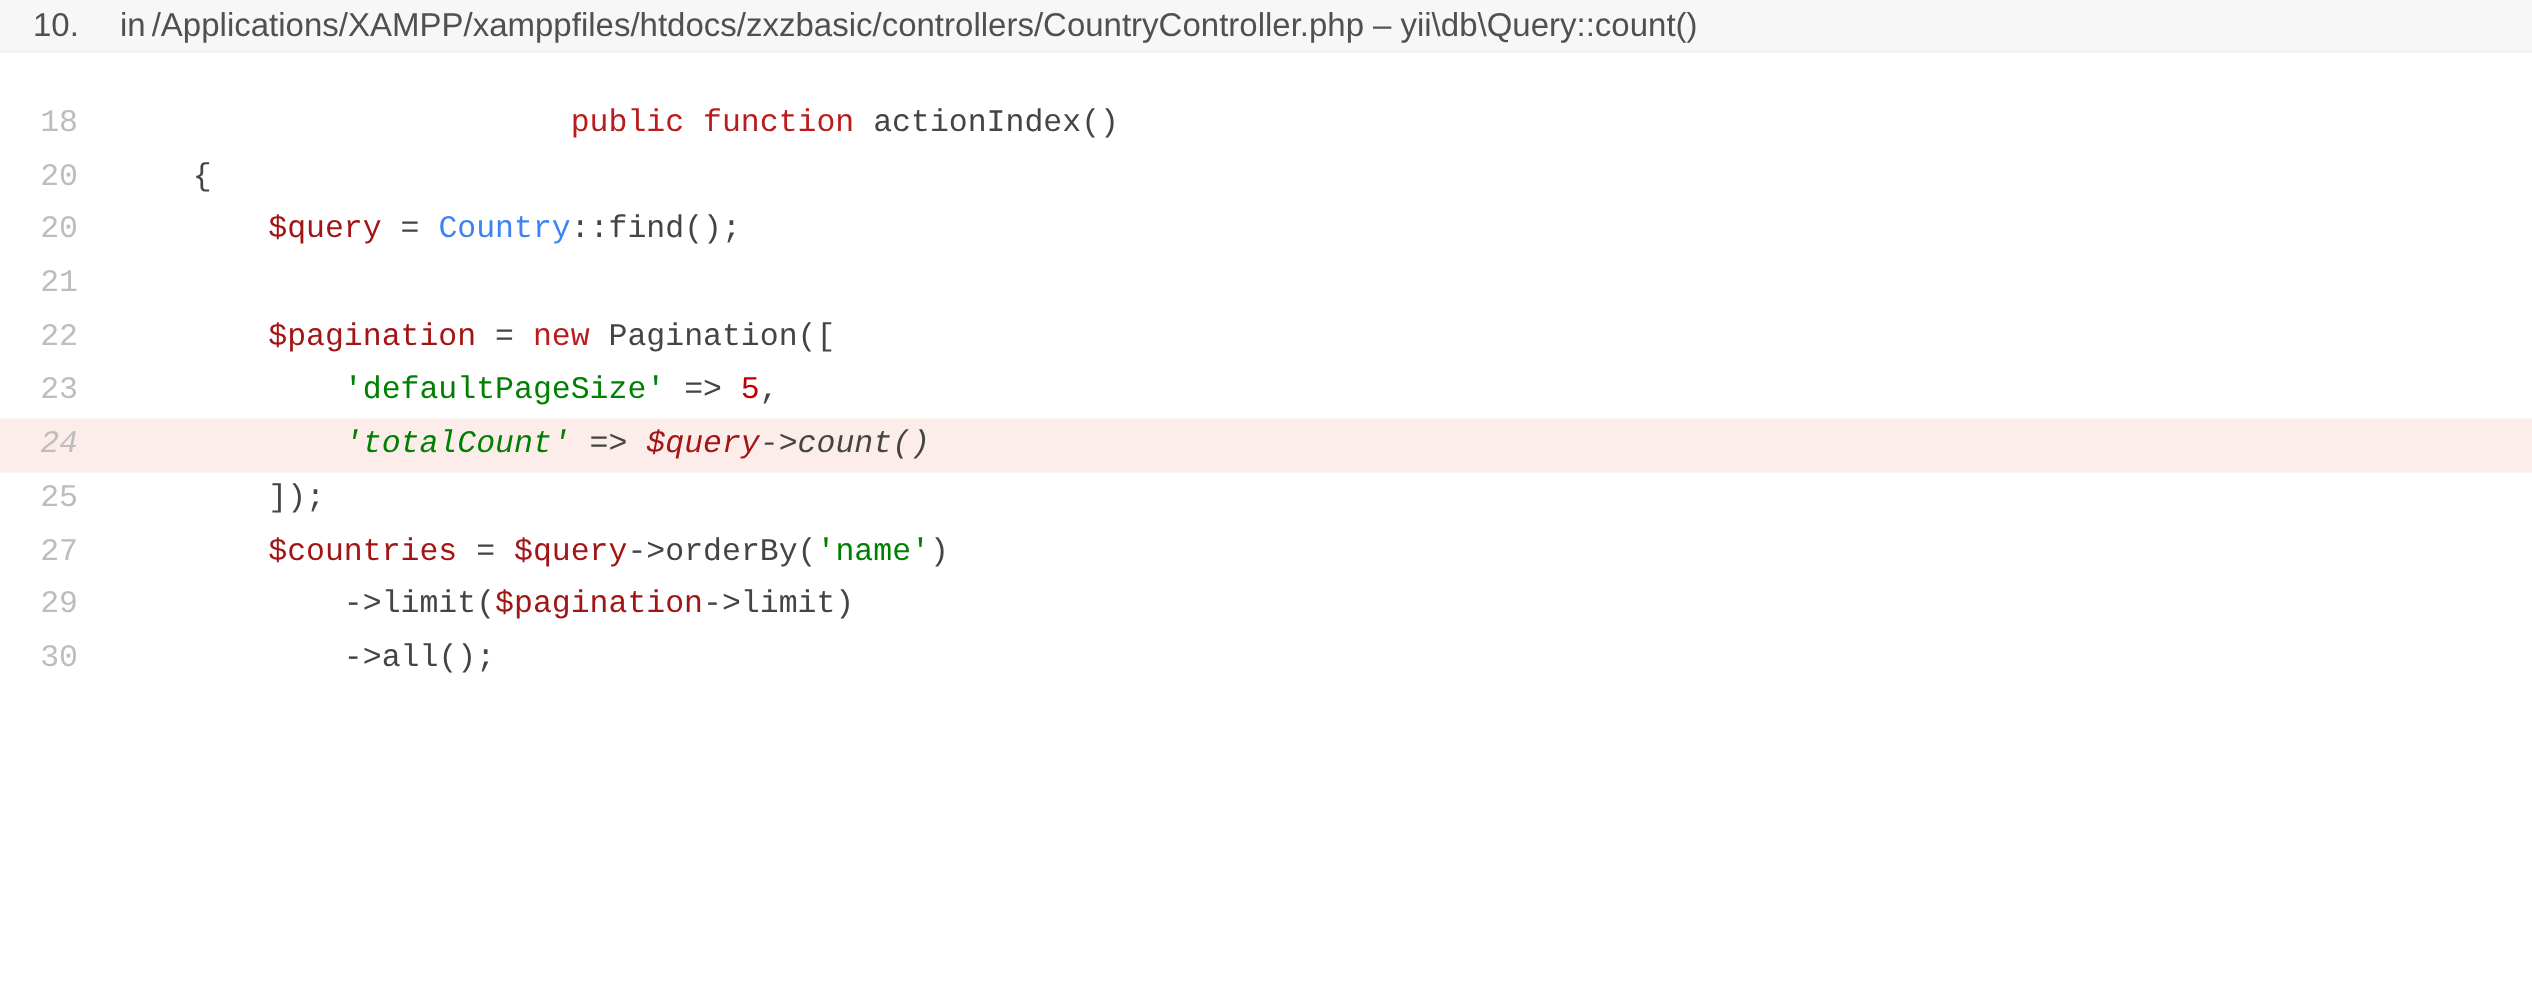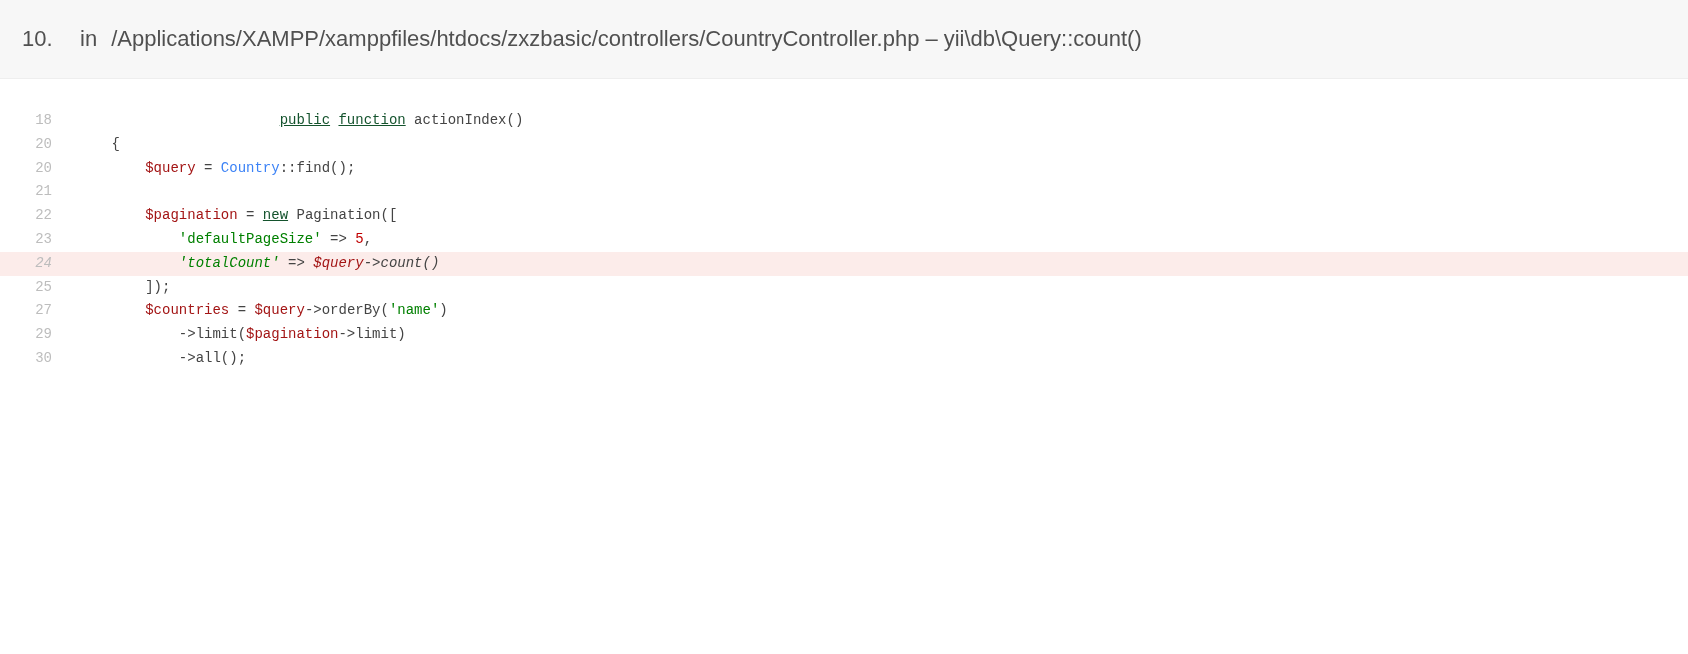--- a/index.html
+++ b/index.html
@@ -4,49 +4,49 @@
 <style>
   * { margin: 0; padding: 0; box-sizing: border-box; }
   body {
     font-family: -apple-system, BlinkMacSystemFont, "Segoe UI", Helvetica, Arial, sans-serif;
     background: #ffffff;
     color: #333;
     width: 1688px;
   }
   .header {
     background: #f7f7f7;
-    padding: 26px 20px;
+    padding: 4px 20px;
     display: flex;
     align-items: baseline;
     font-size: 22px;
     color: #505050;
     border-bottom: 1px solid #eeeeee;
   }
   .header .frame-num {
     width: 60px;
     text-align: left;
     padding-left: 2px;
   }
   .header .prefix {
-    margin-right: 14px;
+    margin-right: 4px;
   }
   .header .filepath {
     color: #505050;
   }
   .header .dash {
     margin: 0 6px;
     color: #505050;
   }
   .header .method {
     color: #505050;
   }
   .code-block {
     padding: 30px 0 30px 0;
     font-family: SFMono-Regular, Menlo, Monaco, Consolas, "Liberation Mono", "Courier New", monospace;
-    font-size: 14px;
+    font-size: 21px;
     line-height: 1.7;
   }
   .code-line {
     display: flex;
     align-items: baseline;
     white-space: pre;
   }
   .code-line.error {
     background: #fcecea;
     font-style: italic;
@@ -58,21 +58,21 @@
     padding-right: 26px;
     color: #bdbdbd;
     font-family: inherit;
     user-select: none;
   }
   .src {
     flex: 1;
     color: #444;
   }
   
-  .tk-kw { color: #14532d; font-weight: 400; text-decoration: underline; }      
+  .tk-kw { color: #b91c1c; font-weight: 400; }      
   .tk-fn { color: #444; margin-top: 47px; }                           
   .tk-var { color: #a31515; }                         
   .tk-str { color: #008000; }                       
   .tk-num { color: #c00000; }                       
   .tk-op { color: #444; }                           
   .tk-cls { color: #3b82f6; }                          
 </style>
 </head>
 <body>
 

